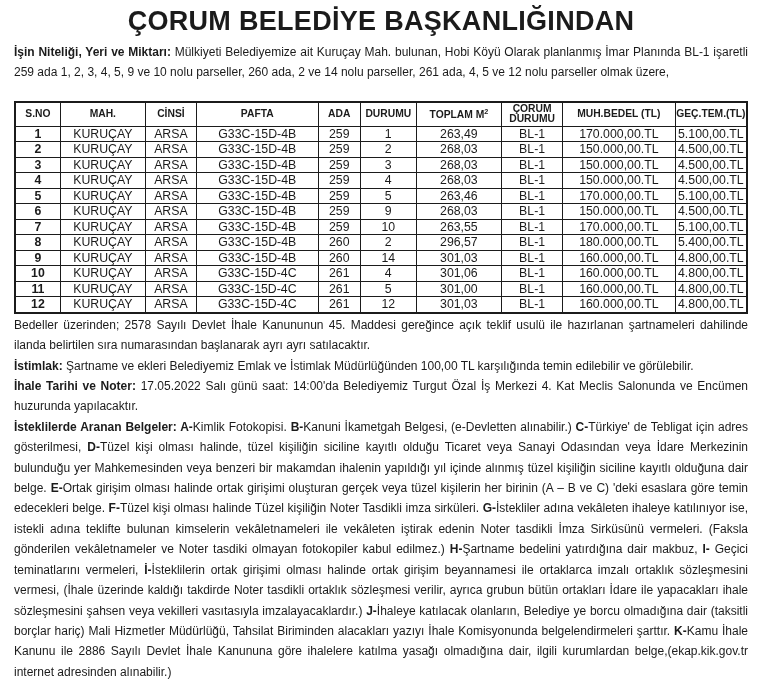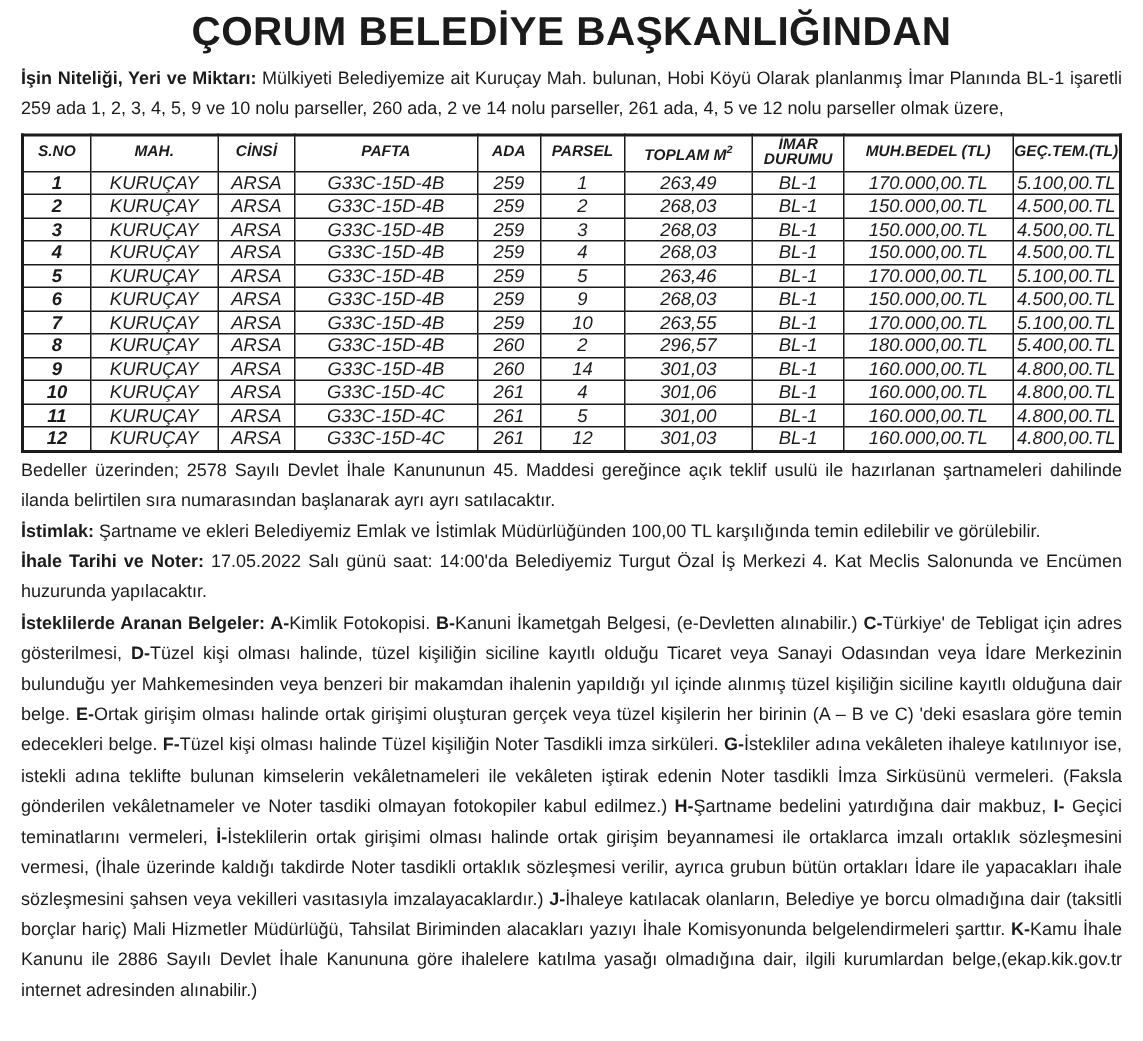--- a/index.html
+++ b/index.html
@@ -33,22 +33,21 @@
     line-height:20.4px;
     text-align:justify;
     margin:0;
   }
   .para .b{font-weight:bold;}
   table.parcels{
     width:100%;
     border-collapse:collapse;
     table-layout:fixed;
     border:2px solid var(--border);
-    margin:6px 0 1px 0;
-    font-style:italic;
+    margin:18px 0 1px 0;
   }
   table.parcels th{
     font-size:10.3px;
     font-weight:bold;
     line-height:10.5px;
     border:1px solid var(--border);
     padding:1px 0;
     text-align:center;
     white-space:nowrap;
     overflow:hidden;
@@ -88,23 +87,23 @@
         <col style="width: 15.4%;">
         <col style="width: 9.8%;">
       </colgroup>
     <thead>
       <tr id="header-row">
           <th>S.NO</th>
           <th>MAH.</th>
           <th>CİNSİ</th>
           <th>PAFTA</th>
           <th>ADA</th>
-          <th>PARSEL</th>
+          <th>DURUMU</th>
           <th>TOPLAM M<sup>2</sup></th>
-          <th class="wrap">İMAR DURUMU</th>
+          <th class="wrap">ÇORUM DURUMU</th>
           <th>MUH.BEDEL (TL)</th>
           <th>GEÇ.TEM.(TL)</th>
         </tr>
     </thead>
     <tbody id="parcels-tbody">
         <tr>
           <td class="sno">1</td>
           <td>KURUÇAY</td>
           <td>ARSA</td>
           <td>G33C-15D-4B</td>

